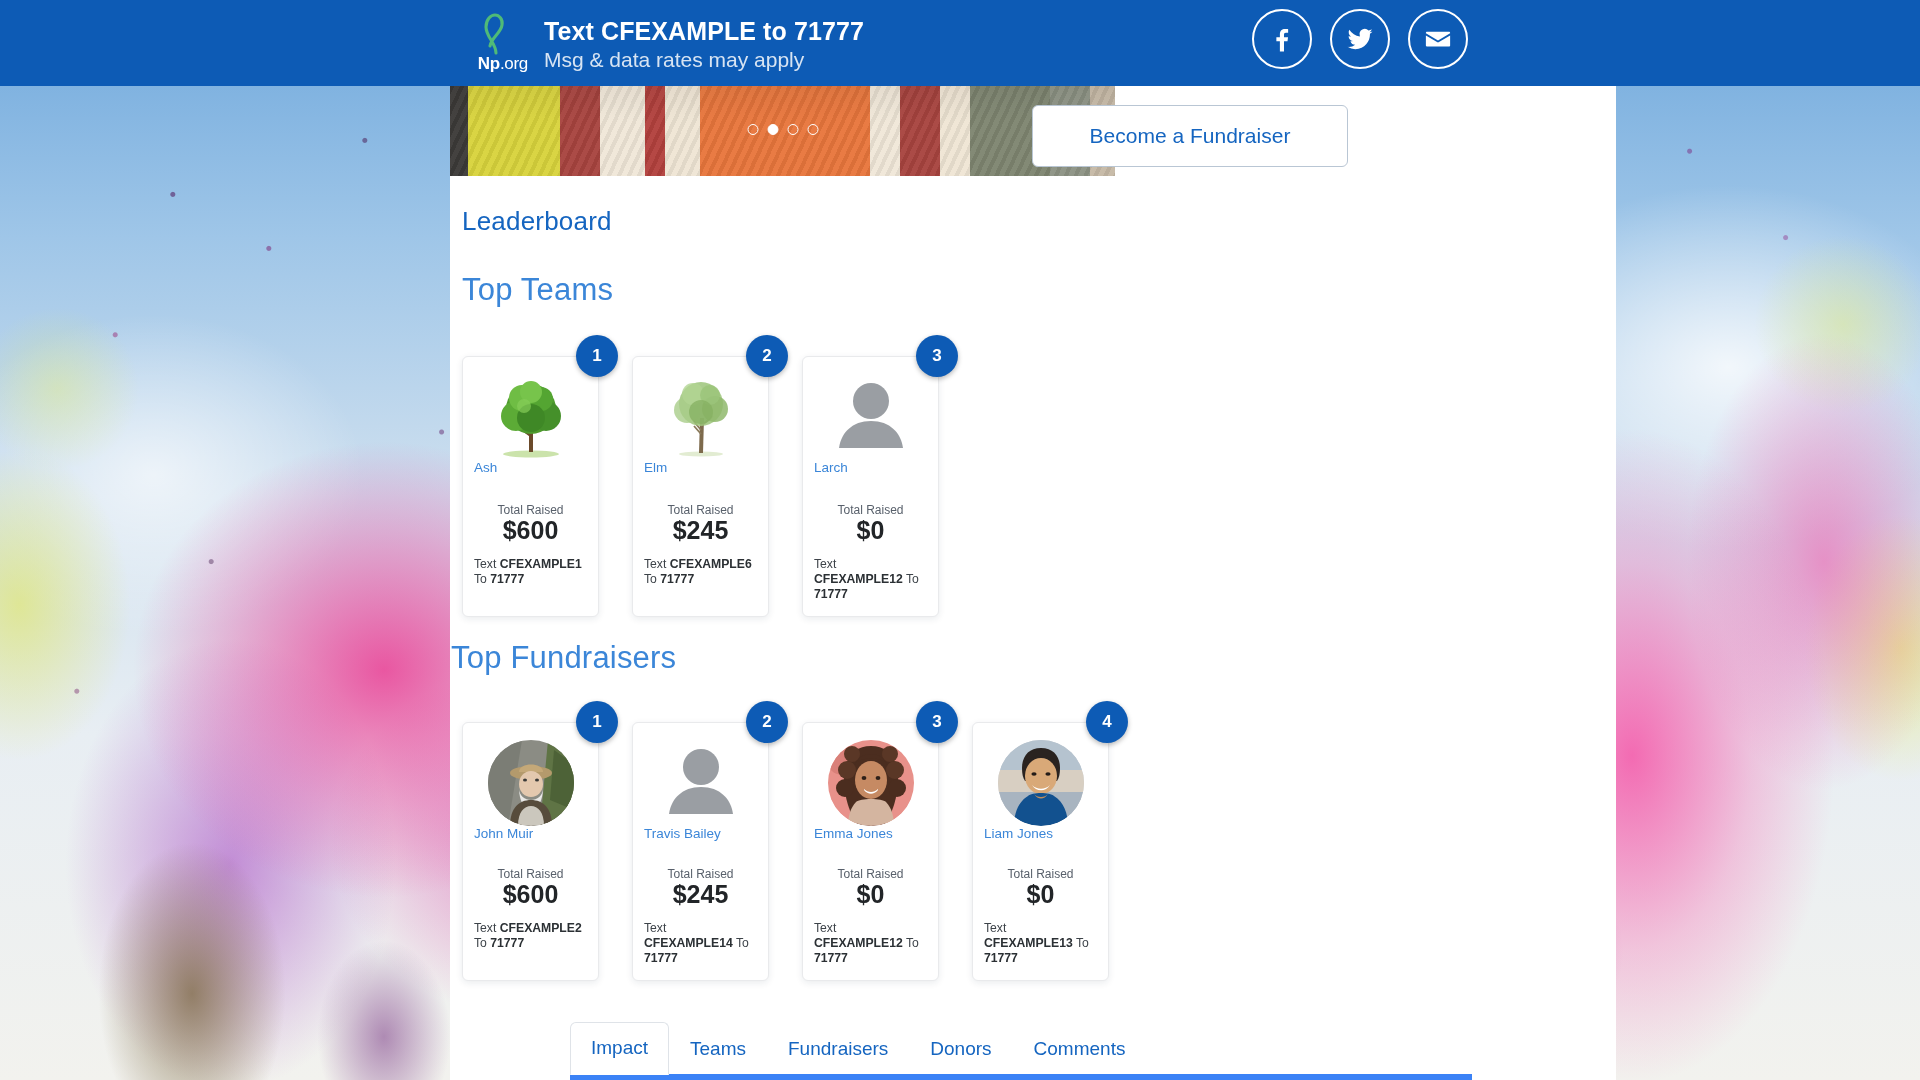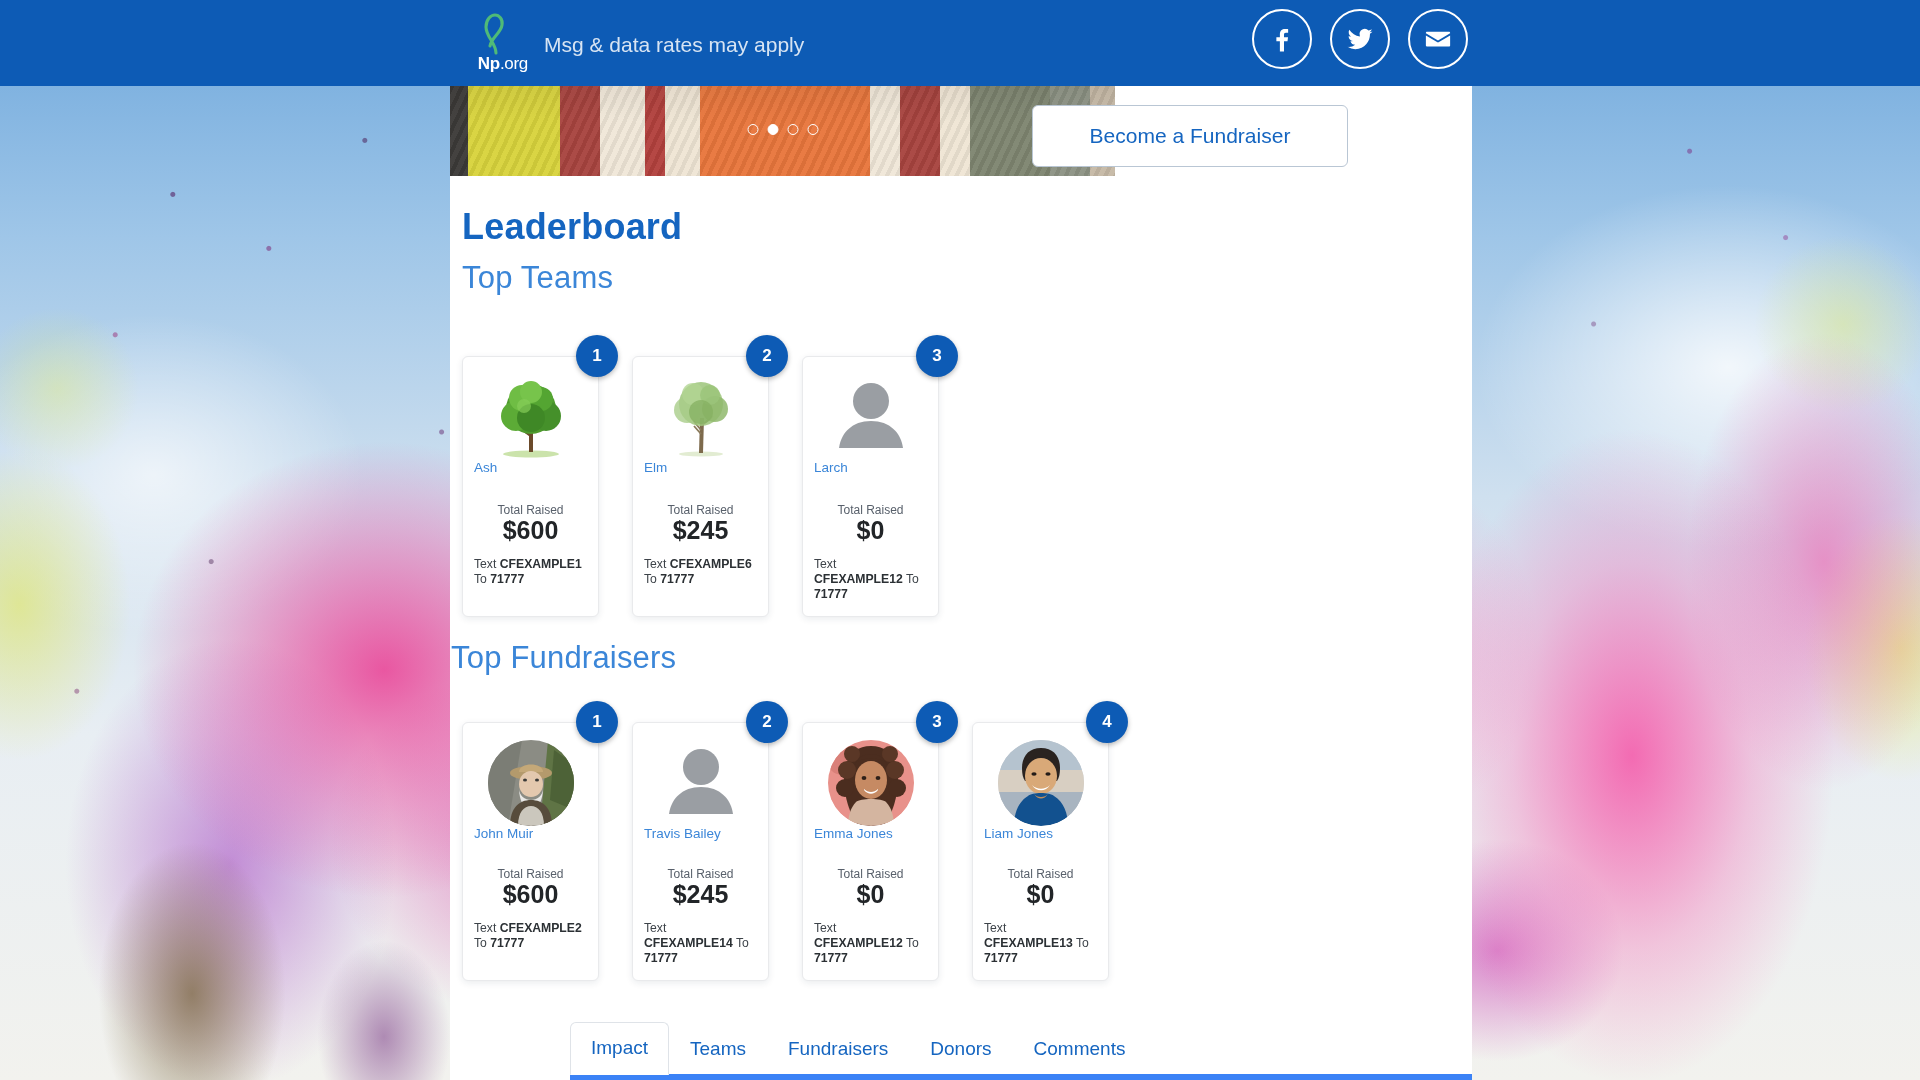--- a/index.html
+++ b/index.html
@@ -91,21 +91,21 @@
   .social {
     width: 60px; height: 60px; border-radius: 50%;
     border: 2px solid #ffffff;
     display: flex; align-items: center; justify-content: center;
     color: #ffffff;
   }
 
   
   #panel {
     position: absolute; left: 450px; top: 0;
-    width: 1022px; height: 1080px;
+    width: 1166px; height: 1080px;
     background: #ffffff;
     z-index: 10;
   }
 
   
   #hero {
     position: absolute; left: 0px; top: 86px;
     width: 665px; height: 90px;
     overflow: hidden;
     background:
@@ -152,25 +152,25 @@
     position: absolute; left: 582px; top: 105px;
     width: 316px; height: 62px;
     background: #ffffff; border: 1px solid #b9c6d4; border-radius: 6px;
     display: flex; align-items: center; justify-content: center;
     color: #1565c0; font-size: 21px; font-weight: 400;
   }
 
   
   .h-leaderboard {
     position: absolute; left: 12px; top: 206px;
-    font-size: 36px; font-weight: 700; color: #1565c0;
+    font-size: 26px; font-weight: 400; color: #1565c0;
     letter-spacing: .2px;
   }
   .h-teams {
-    position: absolute; left: 12px; top: 260px;
+    position: absolute; left: 12px; top: 272px;
     font-size: 31px; font-weight: 400; color: #3b86d8;
     letter-spacing: .2px;
   }
   .h-fundraisers {
     position: absolute; left: 1px; top: 640px;
     font-size: 31px; font-weight: 400; color: #3b86d8;
     letter-spacing: .2px;
   }
 
   
@@ -260,20 +260,21 @@
     <div class="logo">
       <span>
         <svg width="26" height="42" viewBox="0 0 26 42">
           <path d="M14 40 C14 30 4 24 4 14 C4 6 9 2 13 2 C17 2 21 6 20 12 C19 20 9 25 8 33" fill="none" stroke="#4fba78" stroke-width="3.1" stroke-linecap="round"></path>
         </svg>
       </span>
       <div class="logo-word"><b>Np</b><span>.org</span></div>
     </div>
 
     <div class="topbar-text">
+      <div class="l1">Text CFEXAMPLE to 71777</div>
       <div class="l2">Msg &amp; data rates may apply</div>
     </div>
   </div>
 
   <div class="socials">
     <a class="social">
       <svg width="30" height="30" viewBox="0 0 24 24" fill="#ffffff">
         <path d="M13.6 22v-8.2h2.8l.42-3.2H13.6V8.5c0-.93.26-1.56 1.6-1.56h1.7V4.1c-.3-.04-1.3-.13-2.47-.13-2.45 0-4.12 1.49-4.12 4.23v2.4H7.5v3.2h2.81V22h3.29z"></path>
       </svg>
     </a>

